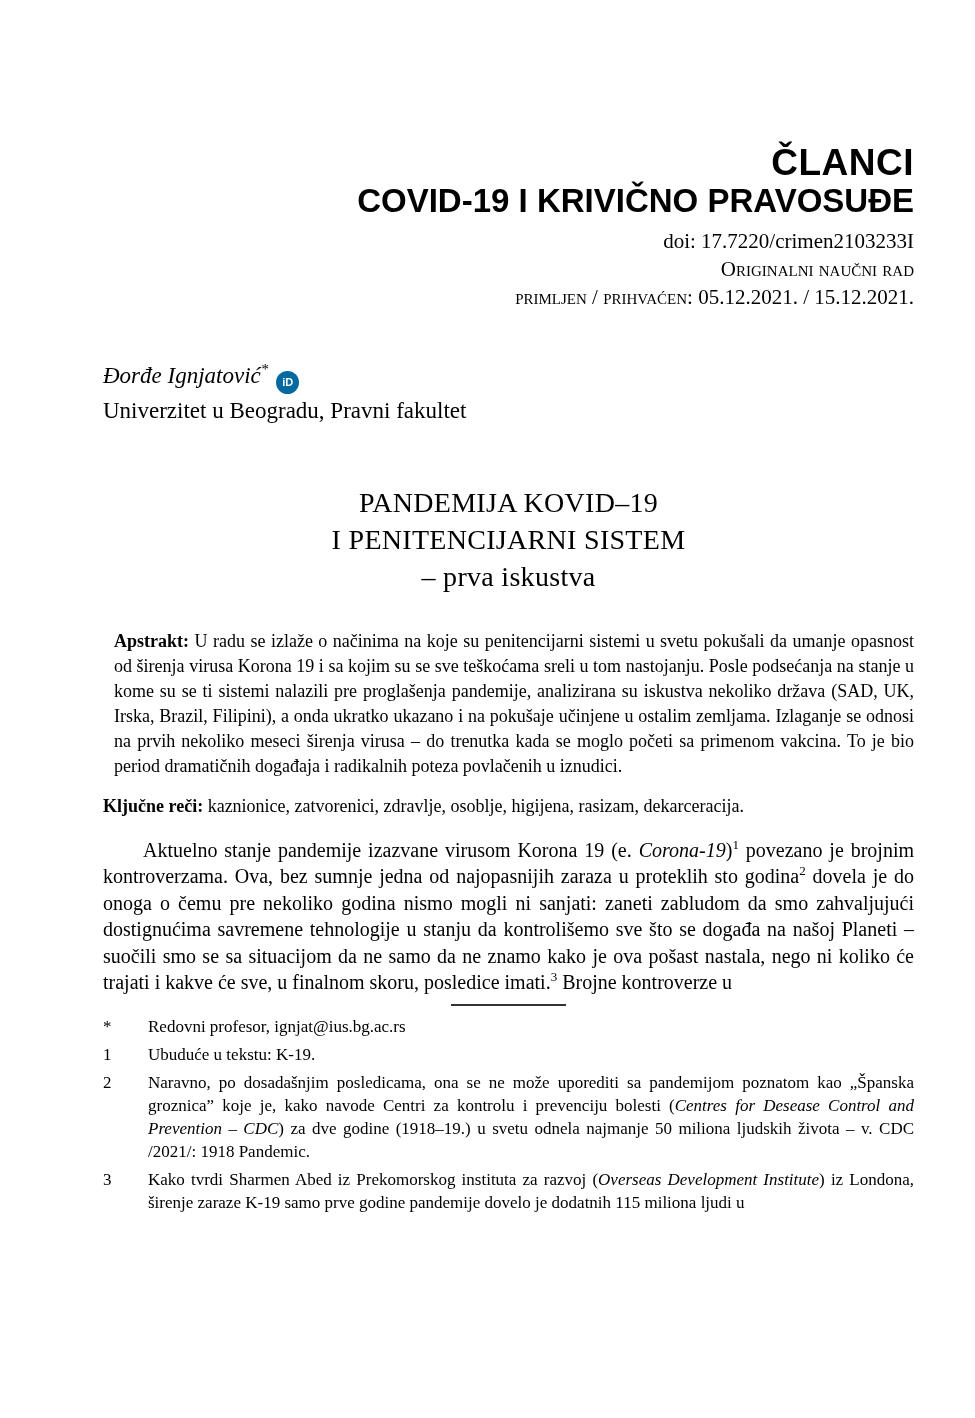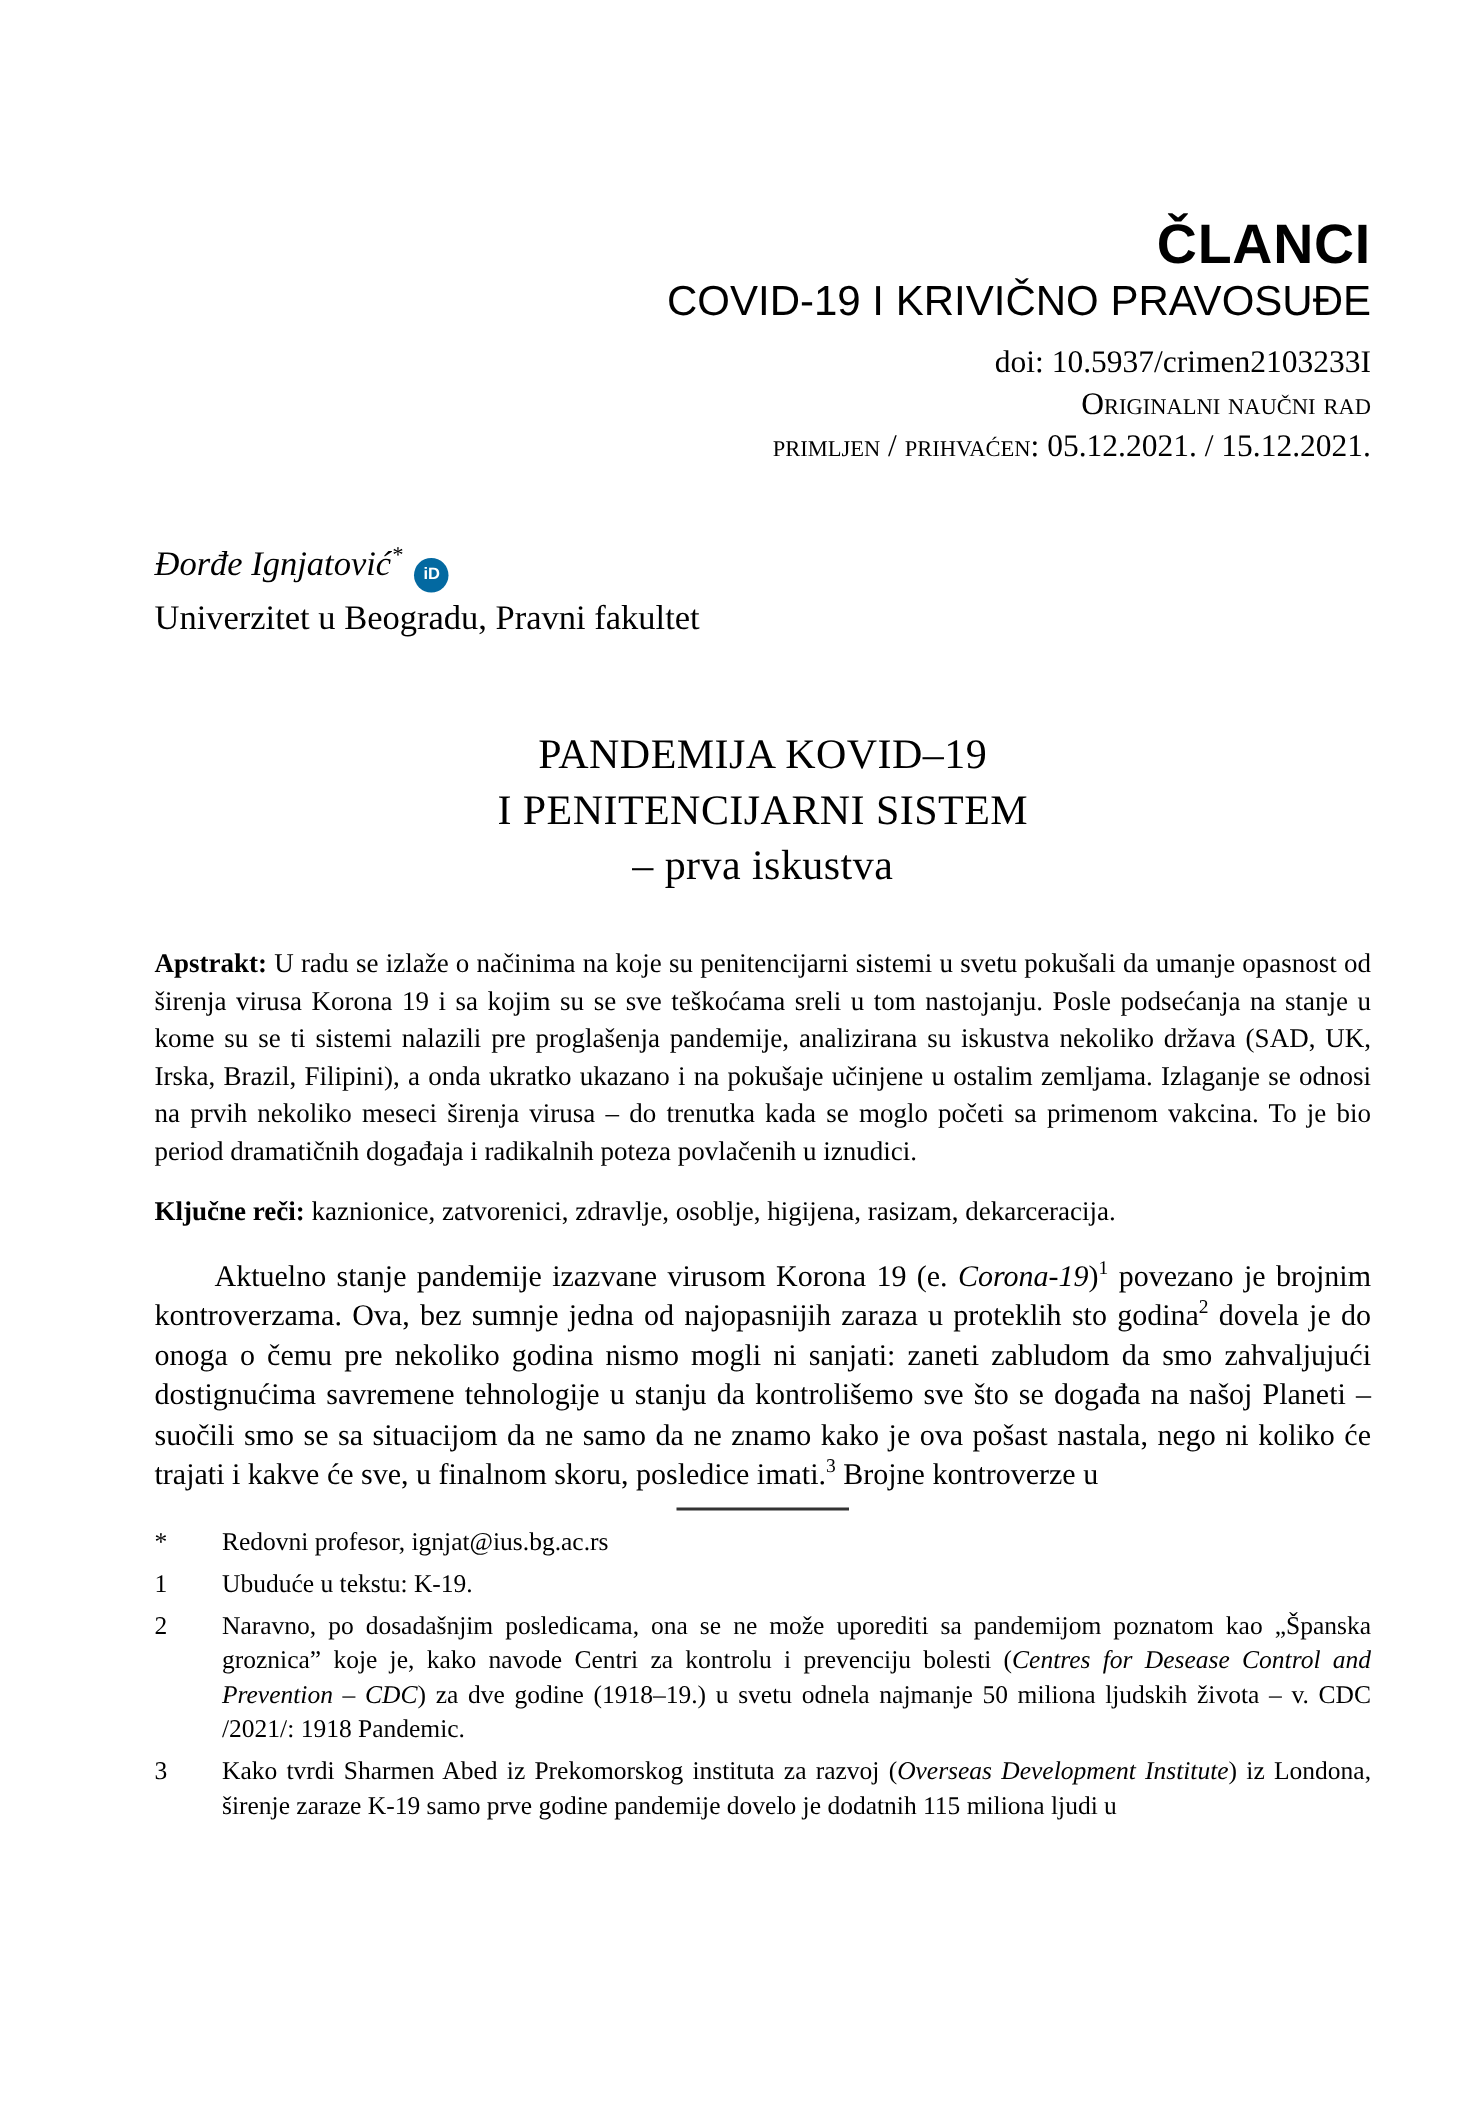--- a/index.html
+++ b/index.html
@@ -22,22 +22,22 @@
   .doc-header { text-align: right; }
   .h-section {
     font-family: "Liberation Sans", sans-serif;
     font-weight: bold;
     font-size: 37px;
     line-height: 40px;
     letter-spacing: 0.5px;
   }
   .h-subsection {
     font-family: "Liberation Sans", sans-serif;
-    font-weight: normal;
-    font-size: 28px;
+    font-weight: bold;
+    font-size: 33px;
     line-height: 36px;
   }
   .h-meta-group { margin-top: 8px; }
   .h-meta {
     font-size: 21px;
     line-height: 28px;
   }
   .smallcaps { font-variant: small-caps; }
   
   .author-block { margin-top: 48px; text-align: left; }
@@ -72,21 +72,21 @@
   .article-title {
     margin: 56px 0 0 0;
     text-align: center;
     font-weight: normal;
     font-size: 28px;
     line-height: 37px;
     letter-spacing: 0.3px;
   }
   
   .abstract {
-    margin: 34px 0 0 0;
+    margin: 34px 0 0 11px;
     font-size: 18px;
     line-height: 25px;
     text-align: justify;
   }
   .abstract strong, .keywords strong { font-weight: bold; }
   .keywords {
     margin: 15px 0 0 0;
     font-size: 18px;
     line-height: 25px;
     text-align: justify;
@@ -141,21 +141,21 @@
 </style>
 </head>
 <body>
 
 <div class="page" style="background: rgb(255, 255, 255); color: rgb(0, 0, 0);">
 
   <header class="doc-header">
     <div class="h-section">ČLANCI</div>
     <div class="h-subsection">COVID-19 I KRIVIČNO PRAVOSUĐE</div>
     <div class="h-meta-group">
-      <div class="h-meta">doi: 10.5937/crimen2103233I</div>
+      <div class="h-meta">doi: 17.7220/crimen2103233I</div>
       <div class="h-meta smallcaps">Originalni naučni rad</div>
       <div class="h-meta"><span class="smallcaps">primljen / prihvaćen: </span><span>05.12.2021. / 15.12.2021.</span></div>
     </div>
   </header>
 
   <div class="author-block">
     <div class="author-line"><span class="author-name">Đorđe Ignjatović</span><span class="author-star">*</span><span class="orcid" style="background: #0369a1;">iD</span></div>
     <div class="affiliation">Univerzitet u Beogradu, Pravni fakultet</div>
   </div>
 

